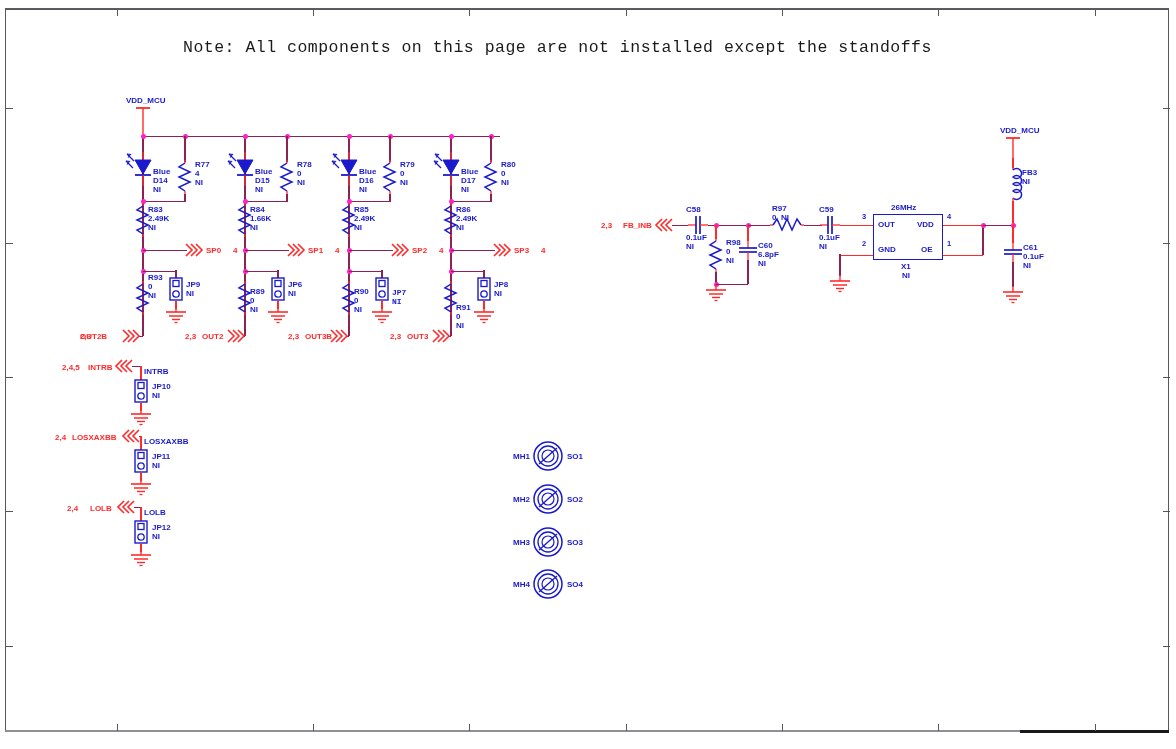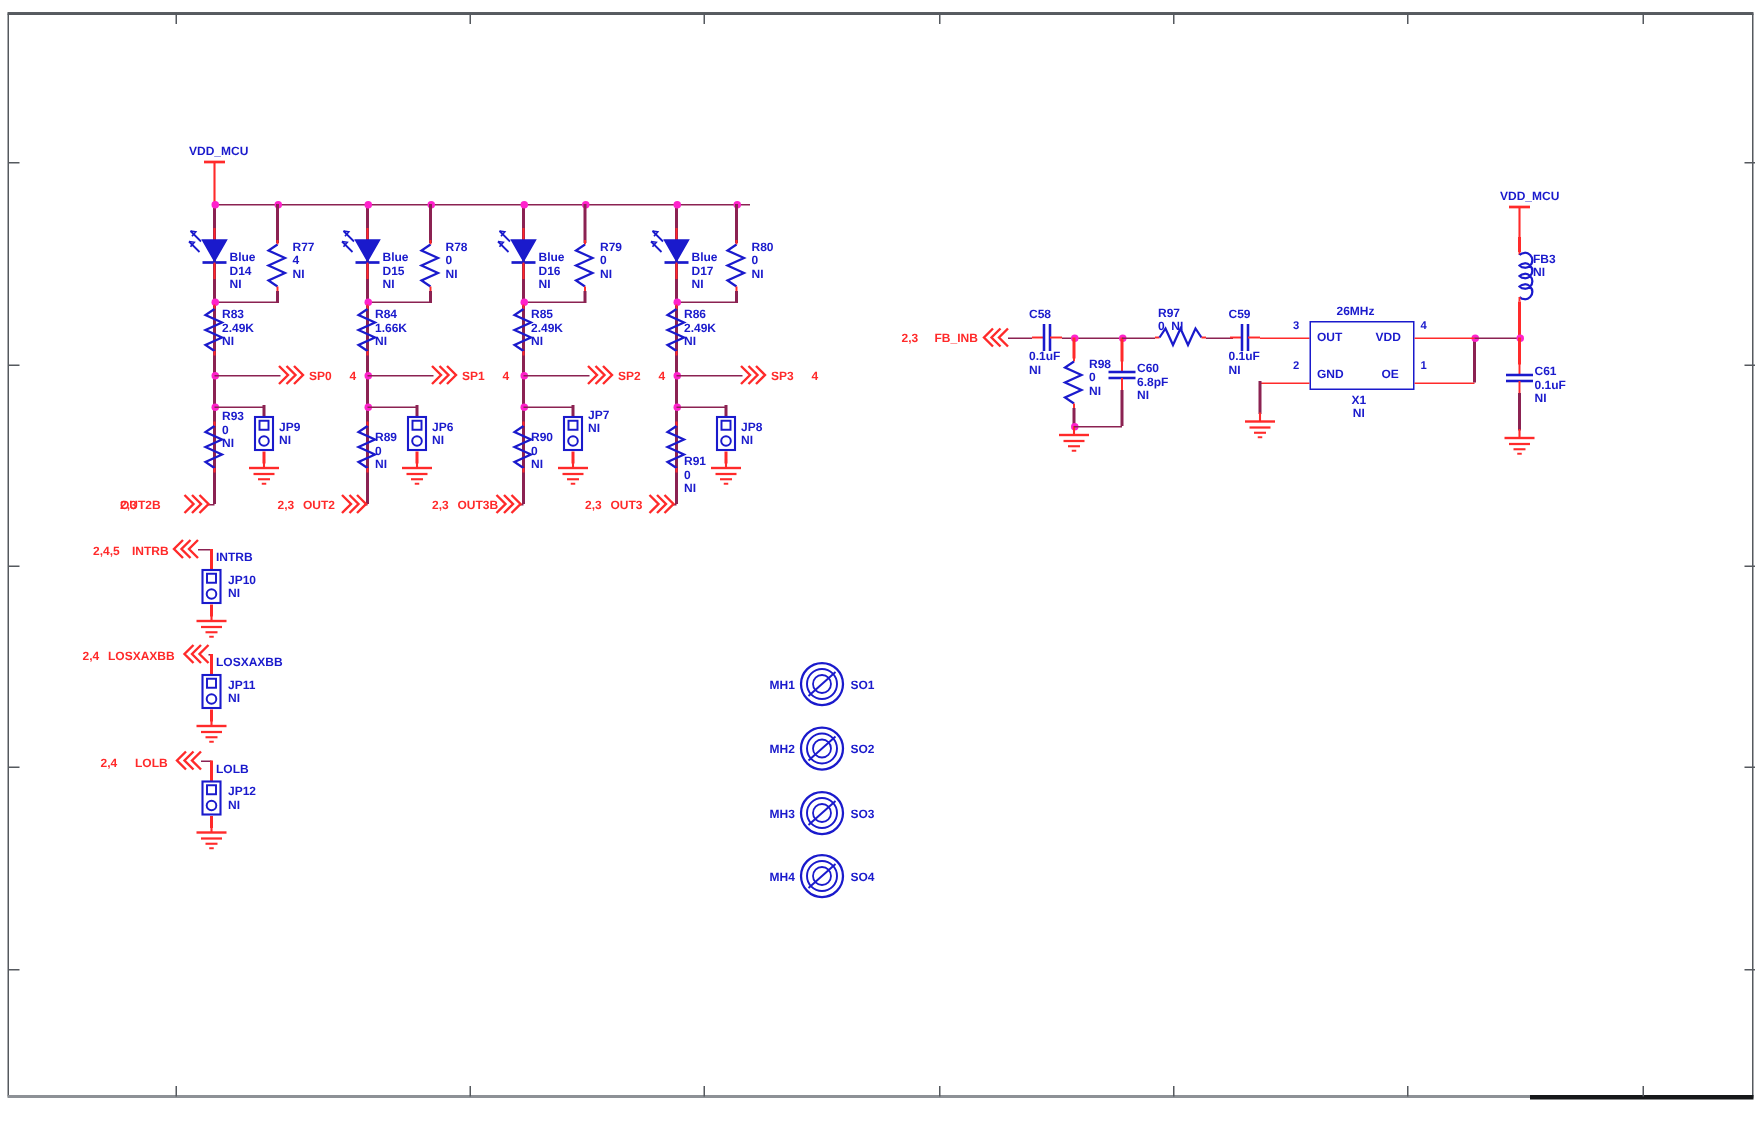--- a/index.html
+++ b/index.html
@@ -67,20 +67,21 @@
       <div class="tick v" style="left:6px;top:243px;"></div>
       <div class="tick v" style="left:1163px;top:243px;"></div>
       <div class="tick v" style="left:6px;top:377px;"></div>
       <div class="tick v" style="left:1163px;top:377px;"></div>
       <div class="tick v" style="left:6px;top:511px;"></div>
       <div class="tick v" style="left:1163px;top:511px;"></div>
       <div class="tick v" style="left:6px;top:646px;"></div>
       <div class="tick v" style="left:1163px;top:646px;"></div>
     </div>
 
+  <div class="note">Note:  All components on this page are not installed except the standoffs</div>
 
   <div class="pwr" style="left:133px;top:106px;">
     <svg width="20" height="32">
         <line x1="3" y1="2" x2="17" y2="2" stroke="#ff2a2a" stroke-width="1.8"></line>
         <line x1="10" y1="2" x2="10" y2="30" stroke="#ff2a2a" stroke-width="1.4"></line>
       </svg>
   </div>
   <div class="pwr-name" style="left:126px;top:96px;">VDD_MCU</div>
 
   <div class="w h" style="left:143px;top:136px;width:357px;"></div>
@@ -337,21 +338,21 @@
         <div class="jd" style="left:349px;top:271px;"></div>
         <div class="w h" style="left:349px;top:270.5px;width:33px;"></div>
         <div class="w v" style="left:381.3px;top:270px;height:8px;"></div>
         <div style="position:absolute;left:375px;top:277px;">
           <svg width="14" height="24">
             <rect x="1" y="1" width="12" height="22" fill="none" stroke="#1a1acc" stroke-width="1.4"></rect>
             <rect x="4" y="3.5" width="6" height="6" fill="none" stroke="#1a1acc" stroke-width="1.3"></rect>
             <circle cx="7" cy="17" r="3.2" fill="none" stroke="#1a1acc" stroke-width="1.3"></circle>
           </svg>
         </div>
-        <div class="lbl" style="left: 392px; top: 272px; white-space: pre;">JP7
+        <div class="lbl" style="left: 392px; top: 288px; white-space: pre; font-family: Liberation Mono, monospace;">JP7
 NI</div>
         <div class="wr v" style="left:381.3px;top:301px;height:8px;"></div>
         <div style="position:absolute;left:371px;top:306px;">
           <svg width="22" height="18">
             <line x1="11" y1="0" x2="11" y2="6" stroke="#ff2a2a" stroke-width="1.4"></line>
             <line x1="1" y1="6" x2="21" y2="6" stroke="#ff2a2a" stroke-width="1.6"></line>
             <line x1="4" y1="10" x2="18" y2="10" stroke="#ff2a2a" stroke-width="1.5"></line>
             <line x1="7" y1="13.5" x2="15" y2="13.5" stroke="#ff2a2a" stroke-width="1.4"></line>
             <line x1="9.5" y1="16.5" x2="12.5" y2="16.5" stroke="#ff2a2a" stroke-width="1.3"></line>
           </svg>

